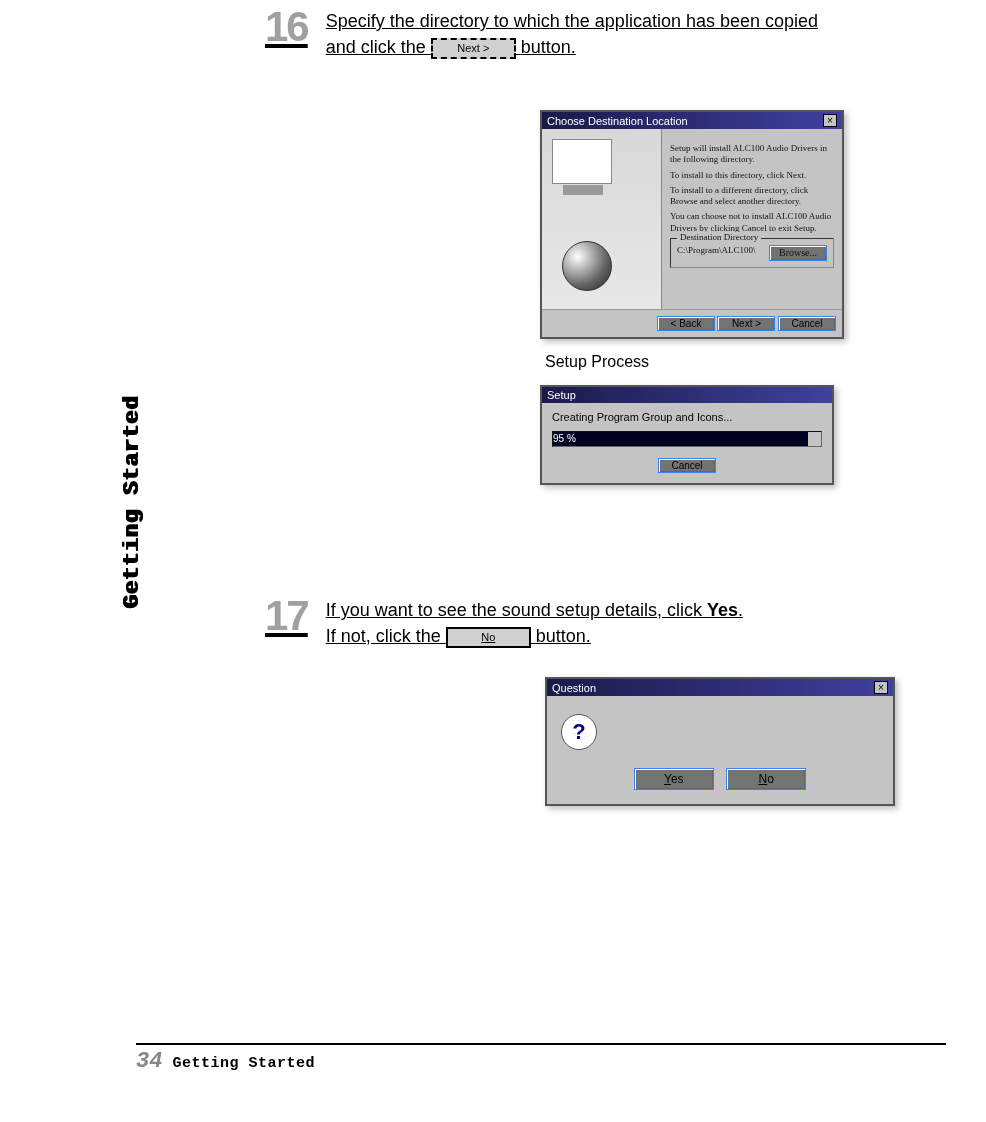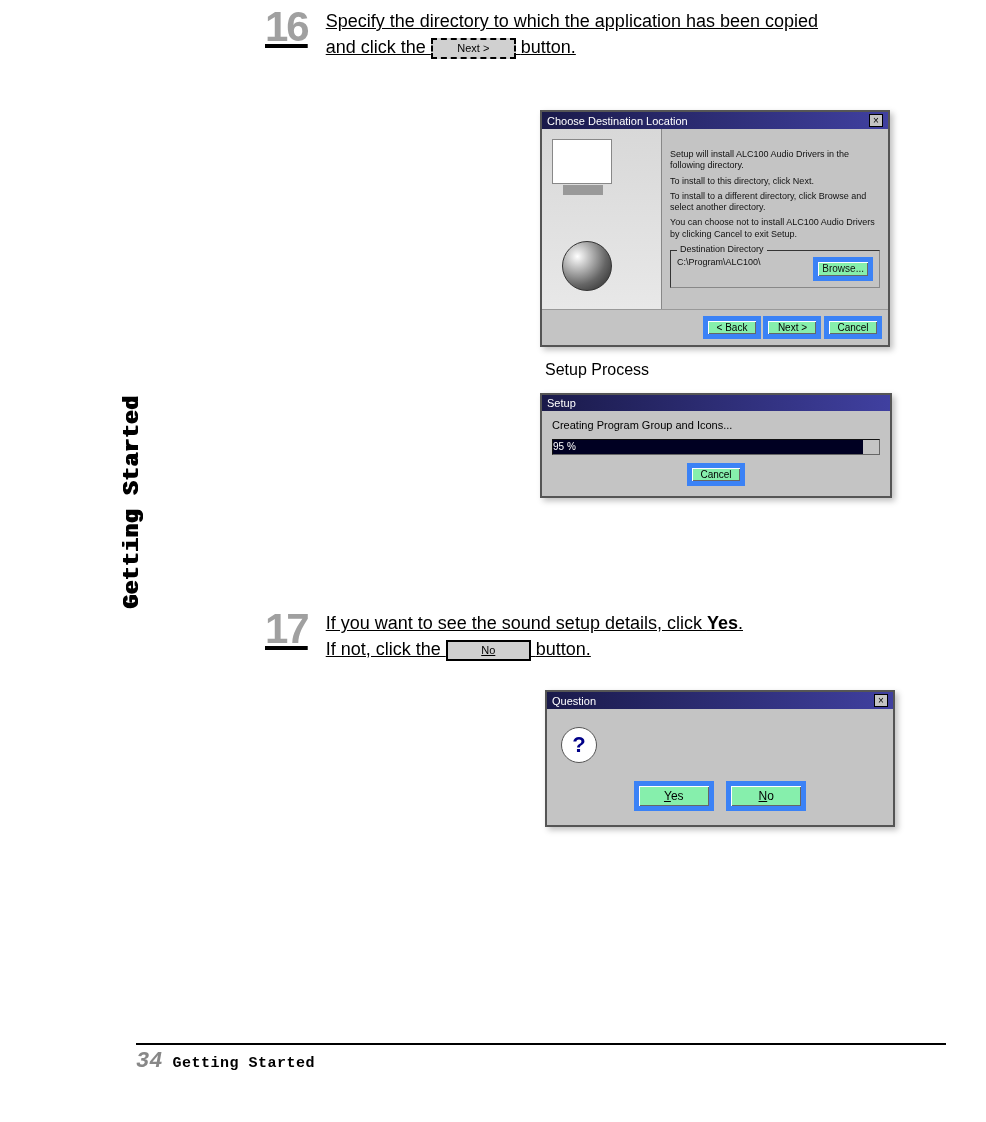--- a/index.html
+++ b/index.html
@@ -62,21 +62,21 @@
     }
     .titlebar .close {
       width: 14px; height: 13px;
       background: #c4c4c4;
       border: 1px solid #000;
       text-align: center;
       font-size: 10px;
       line-height: 11px;
       color: #000;
     }
-    .w1 { width: 350px; margin-left: 540px; margin-top: 50px; font-size: 9px; }
+    .w1 { width: 304px; margin-left: 540px; margin-top: 50px; font-size: 9px; }
     .w1 .body { display: flex; }
     .w1 .left {
       width: 120px;
       background: linear-gradient(to bottom, #d8d8d8, #e8e8e8);
       height: 180px;
       border-right: 1px solid #888;
       position: relative;
     }
     .w1 .left .pc {
       position: absolute;
@@ -95,54 +95,55 @@
     .w1 .left .globe {
       position: absolute;
       bottom: 18px; left: 20px;
       width: 50px; height: 50px;
       border-radius: 50%;
       background: radial-gradient(circle at 30% 30%, #fff, #666 60%, #222);
       border: 1px solid #333;
     }
     .w1 .right {
       flex: 1;
-      padding: 20px 8px;
+      padding: 14px 8px;
       color: #111;
       line-height: 1.25;
+      font-family: Liberation Serif, serif;
     }
     .w1 .right p { margin-bottom: 4px; }
     .destbox {
       border: 1px inset #888;
-      margin-top: 10px;
+      margin-top: 4px;
       padding: 6px 6px 6px 6px;
       position: relative;
     }
     .destbox .legend {
       position: absolute;
       top: -7px; left: 6px;
       background: #c4c4c4;
       padding: 0 3px;
     }
     .winbtn {
       display: inline-block;
-      border: 5px solid #3b82f6;
-      background: #86efac;
+      border: 1px solid #3b82f6;
+      background: #737373;
       box-shadow: inset 1px 1px 0 #fff, inset -1px -1px 0 #666;
       min-width: 58px;
       padding: 1px 4px;
       text-align: center;
       font-size: 10px;
     }
     .destbox .browse { float: right; }
     .w1 .btnrow {
       padding: 6px;
       text-align: right;
       border-top: 1px solid #999;
     }
-    .w2 { width: 352px; margin-left: 540px; margin-top: 14px; }
+    .w2 { width: 294px; margin-left: 540px; margin-top: 14px; }
     .w2 .body { padding: 8px 10px 10px; }
     .w2 .prog {
       border: 1px inset #666;
       height: 16px;
       margin-top: 8px;
       background: #000022;
       color: #fff;
       text-align: left;
       font-size: 10px;
       position: relative;

